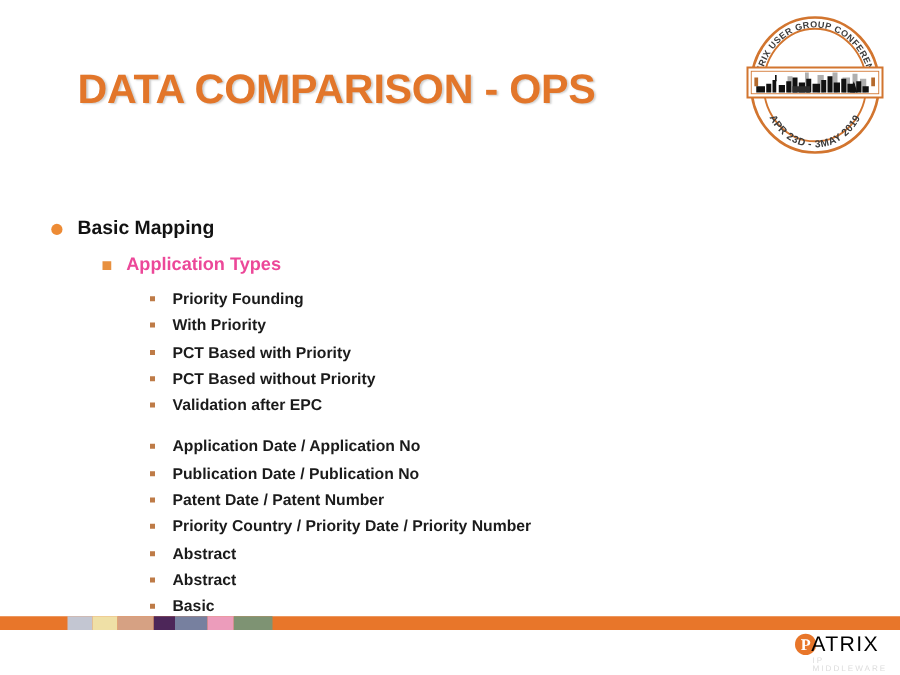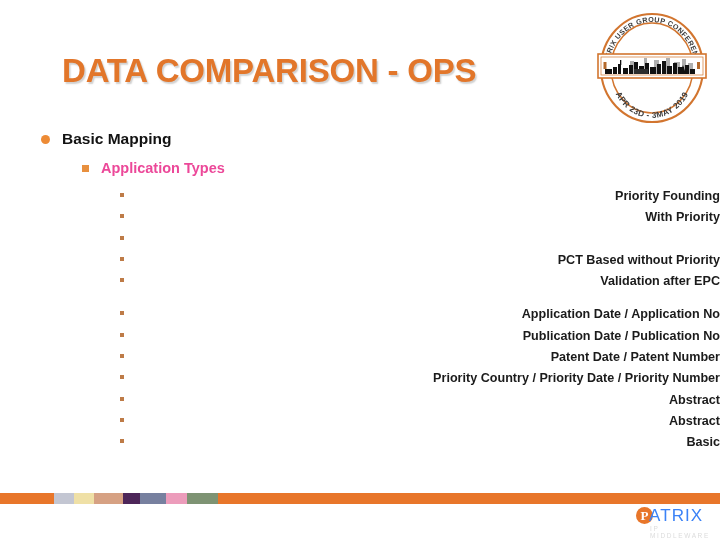--- a/index.html
+++ b/index.html
@@ -45,20 +45,21 @@
     left: 0;
     top: 126px;
     width: 720px;
   }
 
   .lvl1 {
     position: relative;
     padding-left: 62px;
     height: 26px;
     line-height: 26px;
+    margin-top: 44px;
   }
   .lvl1 .bullet-dot {
     position: absolute;
     left: 41px;
     top: 9px;
     width: 9px;
     height: 9px;
     border-radius: 50%;
     background: #ED8B35;
   }
@@ -86,21 +87,20 @@
     font-size: 14.5px;
     font-weight: bold;
     color: #ec4899;
   }
 
   .lvl3 {
     position: relative;
     padding-left: 138px;
     height: 21.3px;
     line-height: 21.3px;
-    text-align: right;
   }
   .lvl3 .bullet-sm {
     position: absolute;
     left: 120px;
     top: 9px;
     width: 4px;
     height: 4px;
     background: #BE7B47;
   }
   .lvl3 .txt {
@@ -151,21 +151,21 @@
     line-height: 17px;
     text-align: center;
     font-family: "Liberation Serif", serif;
   }
   #patrix-logo .p-word {
     position: absolute;
     left: 13px;
     top: 0px;
     font-size: 17px;
     letter-spacing: 1.1px;
-    color: #3b82f6;
+    color: #000000;
     font-family: "Liberation Sans", sans-serif;
   }
   #patrix-logo .p-sub {
     position: absolute;
     left: 14px;
     top: 19px;
     font-size: 6.5px;
     letter-spacing: 1.6px;
     color: #DCDCDC;
   }
@@ -251,20 +251,21 @@
   <div class="lvl3">
     <span class="bullet-sm"></span>
     <span class="txt">Priority Founding</span>
   </div>
   <div class="lvl3">
     <span class="bullet-sm"></span>
     <span class="txt">With Priority</span>
   </div>
   <div class="lvl3">
     <span class="bullet-sm"></span>
+    <span class="txt">PCT Based with Priority</span>
   </div>
   <div class="lvl3">
     <span class="bullet-sm"></span>
     <span class="txt">PCT Based without Priority</span>
   </div>
   <div class="lvl3">
     <span class="bullet-sm"></span>
     <span class="txt">Validation after EPC</span>
   </div>
 

